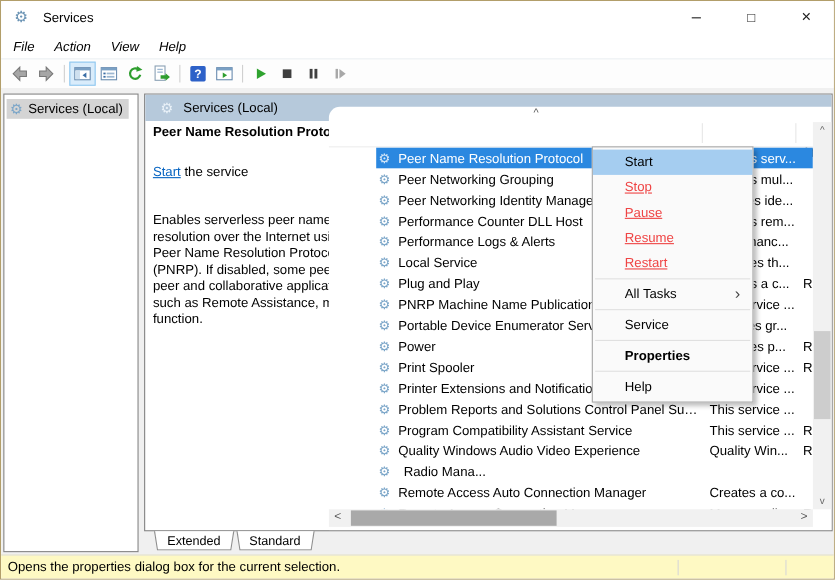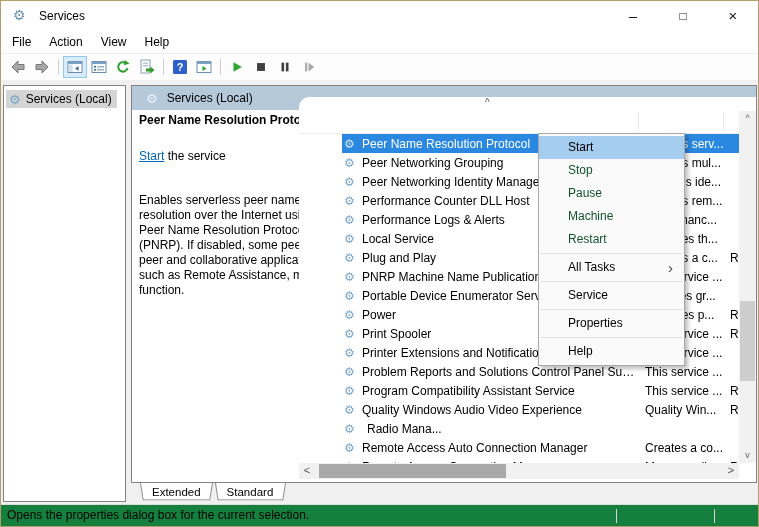--- a/index.html
+++ b/index.html
@@ -7,21 +7,21 @@
     background:#fff;font-family:"Liberation Sans","DejaVu Sans",sans-serif;font-size:12px;color:#000;overflow:hidden;}
   
   .titlebar{position:absolute;top:0;left:0;right:0;height:30px;background:#fff;}
   .title-icon{position:absolute;left:12px;top:6px;font-size:14px;color:#6a93b4;line-height:16px;}
   .title-text{position:absolute;left:38px;top:8px;}
   .win-controls{position:absolute;right:0;top:0;height:30px;display:flex;}
   .win-btn{width:50px;text-align:center;line-height:30px;font-size:15px;color:#1a1a1a;}
   .win-btn.max{font-size:12px;}
   
   .menubar{position:absolute;top:30px;left:0;right:0;height:22px;display:flex;align-items:center;padding-left:2px;background:#fff;}
-  .menu-item{padding:3px 9px;}
+  .menu-item{padding:3px 9px;font-style:italic;}
   
   .toolbar{position:absolute;top:52px;left:0;right:0;height:26px;display:flex;align-items:center;padding-left:5px;
     border-top:1px solid #eceff2;border-bottom:1px solid #d9dde1;background:#fdfdfd;}
   .tb-btn{width:24px;height:22px;display:flex;align-items:center;justify-content:center;box-sizing:border-box;}
   .tb-btn.active{background:var(--toolbar_active_bg,#d9ecfb);border:1px solid var(--toolbar_active_border,#90c8f0);}
   .tb-sep{width:1px;height:16px;background:#d0d0d0;margin:0 4px;}
   .tb-btn svg{display:block;}
   
   .main{position:absolute;top:79px;left:0;right:0;bottom:22px;background:#f0f0f0;}
   .tree-panel{position:absolute;left:2px;top:5px;width:123px;bottom:2px;background:#fff;border:1px solid #828282;box-sizing:border-box;}
@@ -62,33 +62,33 @@
   .vs-thumb{position:absolute;left:1px;right:1px;top:190px;height:80px;background:#cdcdcd;}
   .hscroll{position:absolute;left:0;right:17px;bottom:3px;height:16px;background:#f1f1f1;}
   .hs-arrow{position:absolute;top:0;width:16px;height:16px;text-align:center;font-size:11px;color:#555;line-height:15px;}
   .hs-left{left:0;}
   .hs-right{right:0;}
   .hs-thumb{position:absolute;top:1px;height:14px;left:20px;width:187px;background:#a9a9a9;}
   
   .context-menu{position:absolute;left:537px;top:132px;width:147px;background:#fafafa;border:1px solid #a8a8a8;
     box-shadow:3px 3px 4px rgba(0,0,0,0.25);padding:2px 0;z-index:50;box-sizing:border-box;}
   .cm-item{height:23px;line-height:23px;padding-left:29px;position:relative;}
-  .cm-item.disabled{color:#14532d;}
+  .cm-item.disabled{color:#ef4444;text-decoration:underline;}
   .cm-item.highlight{background:var(--menu_highlight,#a5cdf0);}
-  .cm-item.bold{font-weight:normal;}
+  .cm-item.bold{font-weight:bold;}
   .cm-arrow{position:absolute;right:11px;top:0;font-size:15px;color:#444;}
   .cm-sep{height:1px;background:#e0e0e0;margin:2px 2px;}
   
   .tabs{position:absolute;left:130px;top:404px;right:1px;height:20px;display:flex;padding-left:8px;}
   .tab{position:relative;height:18px;line-height:17px;padding:0 7px;margin:0 6px;font-size:11.5px;}
   .tab::before{content:"";position:absolute;left:-5px;right:-5px;top:-1px;bottom:0;background:#fff;
     border:1px solid #8a8a8a;border-top:none;transform:perspective(40px) rotateX(-10deg);transform-origin:top center;z-index:0;}
   .tab .tab-label{position:relative;z-index:1;margin-top:32px;}
   
-  .statusbar{position:absolute;bottom:0;left:0;right:0;height:22px;background:#15803d;border-top:1px solid #dcdcdc;
+  .statusbar{position:absolute;bottom:0;left:0;right:0;height:22px;background:#fef9c3;border-top:1px solid #dcdcdc;
     line-height:21px;padding-left:6px;box-sizing:border-box;}
   .sb-sep{position:absolute;top:4px;width:1px;height:14px;background:#d8d8d8;}
 </style>
 </head>
 <body>
 
 <div class="window">
 
   <div class="titlebar">
     <span class="title-icon">⚙</span>
@@ -351,21 +351,21 @@
     <div class="tabs">
         <div class="tab active"><span class="tab-label">Extended</span></div>
         <div class="tab"><span class="tab-label">Standard</span></div>
       </div>
   </div>
 
   <div class="context-menu">
       <div class="cm-item highlight">Start</div>
       <div class="cm-item disabled">Stop</div>
       <div class="cm-item disabled">Pause</div>
-      <div class="cm-item disabled">Machine</div>
+      <div class="cm-item disabled">Resume</div>
       <div class="cm-item disabled">Restart</div>
       <div class="cm-sep"></div>
       <div class="cm-item">All Tasks<span class="cm-arrow">›</span></div>
       <div class="cm-sep"></div>
       <div class="cm-item">Service</div>
       <div class="cm-sep"></div>
       <div class="cm-item bold">Properties</div>
       <div class="cm-sep"></div>
       <div class="cm-item">Help</div>
     </div>

